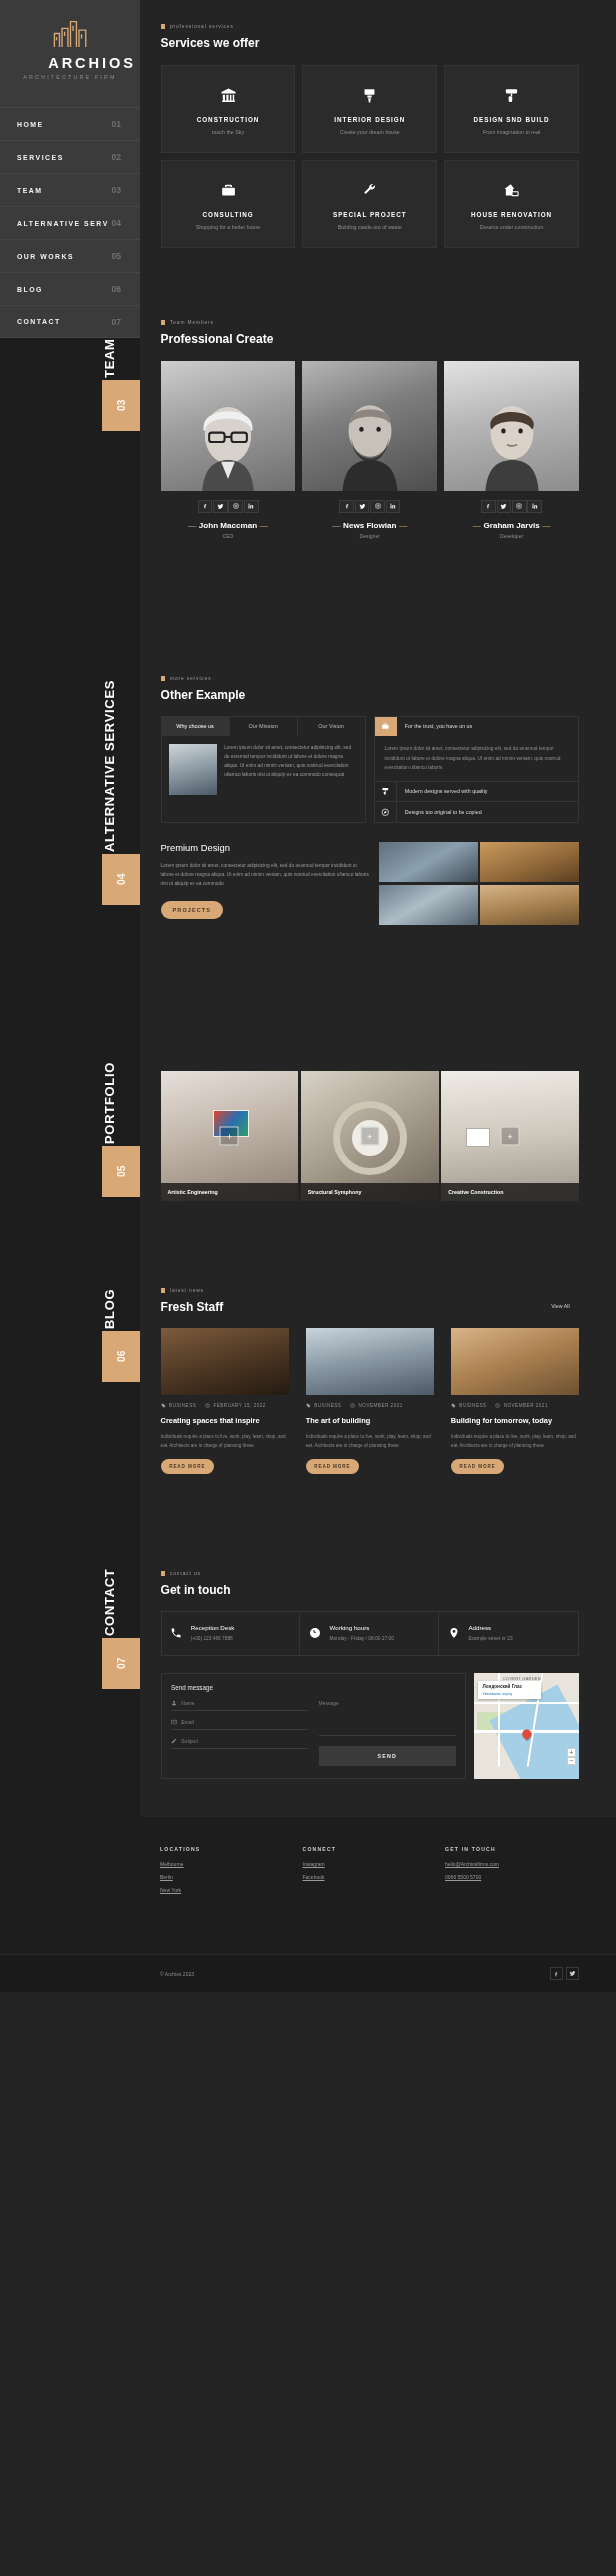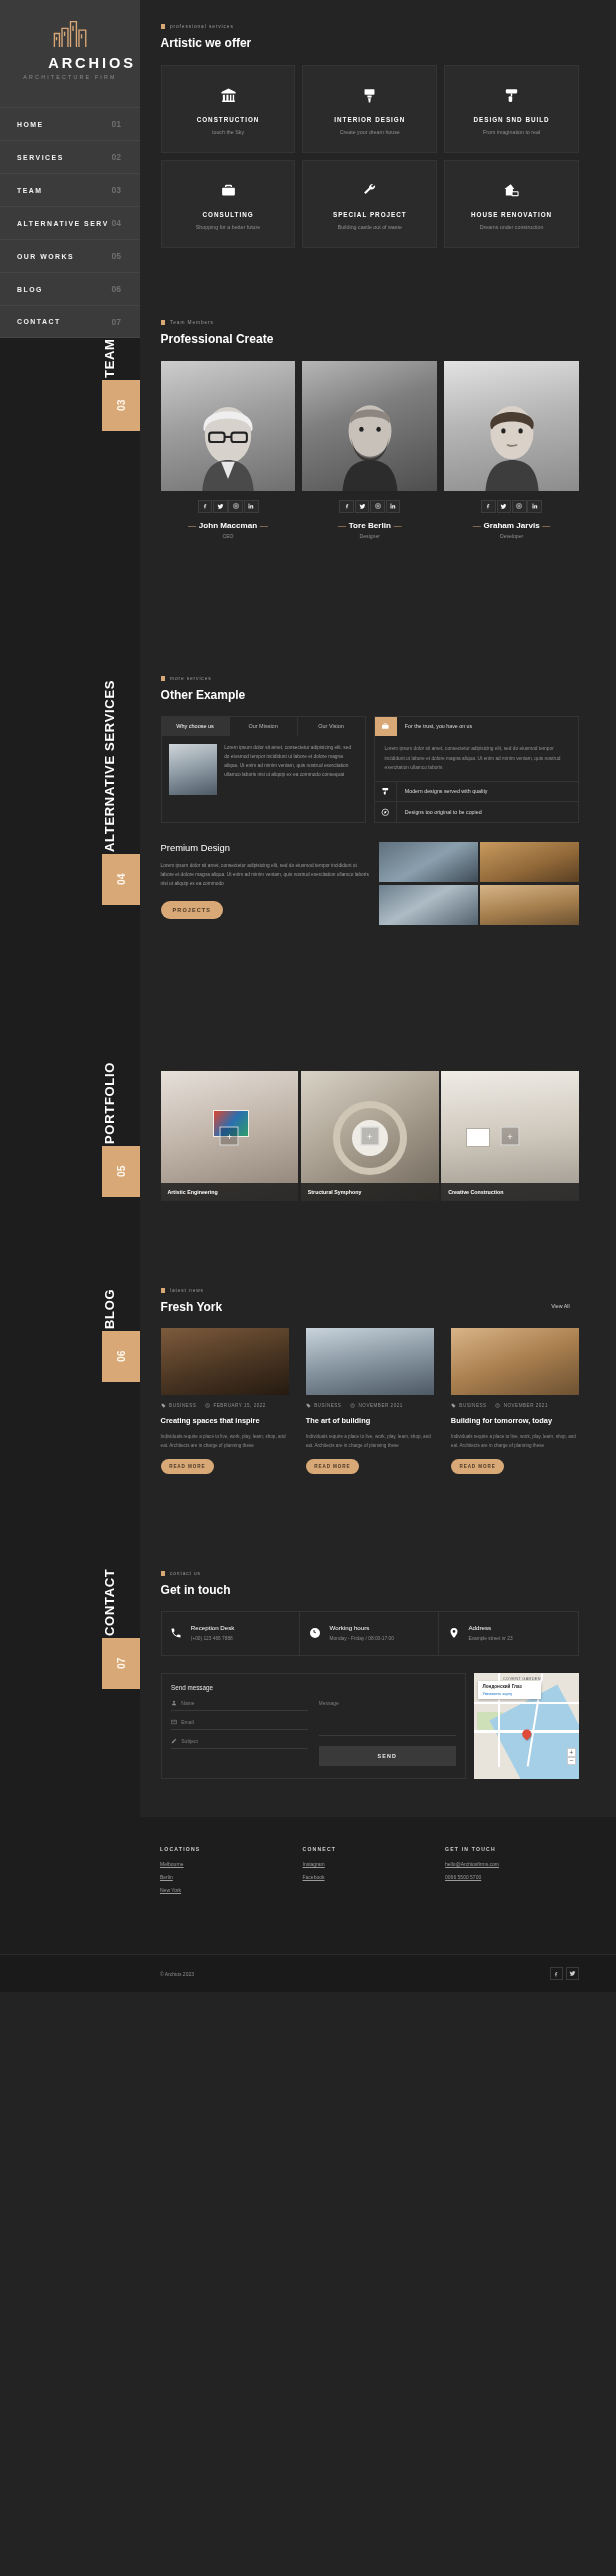--- a/index.html
+++ b/index.html
@@ -372,21 +372,21 @@
   <section class="section" id="services">
     <div class="sec-tab">
       <div class="sec-vert" style="height:129px;top:12px;">SERVICES</div>
       <div class="sec-badge" style="top:142px;">02</div>
     </div>
     <div class="sec-inner">
       <div class="eyebrow">
         <i class="sq"></i>
         <span>professional services</span>
       </div>
-      <div class="sec-title">Artistic we offer</div>
+      <div class="sec-title">Services we offer</div>
       <div class="svc-grid">
 
         <div class="svc-card">
           <div class="svc-ico">
             <svg width="17" height="17" viewBox="0 0 24 24" fill="#fff">
                 <path d="M12 2 2 7v2h20V7L12 2zM4 11v8H3v2h18v-2h-1v-8h-2v8h-2v-8h-2v8h-2v-8H9v8H7v-8H4z"></path>
               </svg>
           </div>
           <div class="svc-name">CONSTRUCTION</div>
           <div class="svc-desc">touch the Sky</div>
@@ -535,21 +535,21 @@
                 </svg>
               </span>
             <span class="soc">
                 <svg width="6" height="6" viewBox="0 0 24 24" fill="#fff">
                   <rect x="2" y="9" width="4" height="13"></rect>
                   <circle cx="4" cy="4.5" r="2.4"></circle>
                   <path d="M9 9h4v2a4.3 4.3 0 0 1 7.8 2.4V22h-4v-7.6c0-1.5-.9-2.4-2-2.4s-1.8.9-1.8 2.4V22H9z"></path>
                 </svg>
               </span>
           </div>
-          <div class="mem-name"><em>—</em><span>Tore Berlin</span><em>—</em></div>
+          <div class="mem-name"><em>—</em><span>News Flowian</span><em>—</em></div>
           <div class="mem-role">Designer</div>
         </div>
 
         <div>
           <div class="team-photo tp3">
             <svg class="face" width="86" height="103" viewBox="0 0 100 120">
               <ellipse cx="50" cy="52" rx="25" ry="31" fill="#dad2c9"></ellipse>
               <path d="M25 40c4-16 46-16 50 0 1 5-1 9-2 8-5-12-41-12-46 0-1 1-3-3-2-8z" fill="#4a3c30"></path>
               <path d="M19 120c2-26 13-36 31-36s29 10 31 36z" fill="#3d3d3d"></path>
               <ellipse cx="40" cy="50" rx="2.6" ry="3" fill="#222"></ellipse>
@@ -695,21 +695,21 @@
       <div class="sec-vert" style="height:53px;top:12px;">BLOG</div>
       <div class="sec-badge" style="top:67px;">06</div>
     </div>
     <div class="sec-inner">
       <div class="sec-head-row">
         <div>
           <div class="eyebrow">
             <i class="sq"></i>
             <span>latest news</span>
           </div>
-          <div class="sec-title">Fresh York</div>
+          <div class="sec-title">Fresh Staff</div>
         </div>
         <button class="ghost-btn" style="border:none;background:none;">View All</button>
       </div>
       <div class="blog-grid">
 
         <div>
           <div class="blog-img bi1"></div>
           <div class="blog-meta">
             <span class="bm">
               <svg width="5.1" height="5.1" viewBox="0 0 24 24" fill="#9b9b9b">

